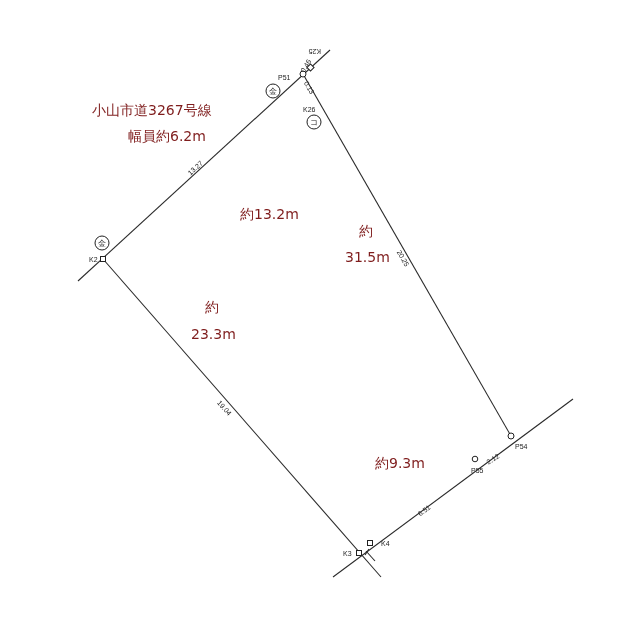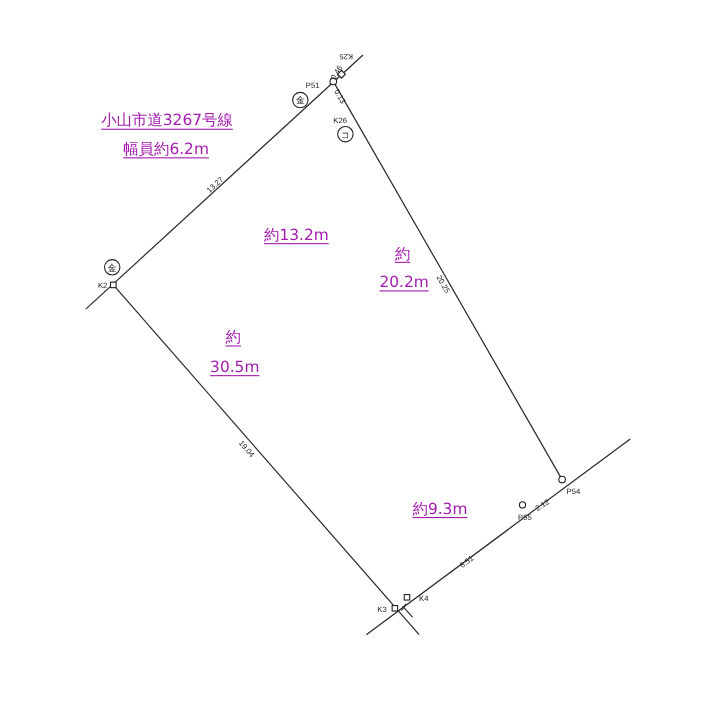--- a/index.html
+++ b/index.html
@@ -1,20 +1,20 @@
 <!DOCTYPE html>
 <html><head>
   <meta charset="utf-8">
   <style>
     html, body { margin: 0; padding: 0; background: #ffffff; }
     body { width: 640px; height: 639px; position: relative; overflow: hidden;
            font-family: "DejaVu Sans", "Liberation Sans", sans-serif; }
     #plot { position: absolute; left: 0; top: 0; width: 640px; height: 639px; }
-    .lbl { position: absolute; color: #a21caf; font-size: 14px; line-height: 1;
-           text-decoration: underline; text-underline-offset: 3px; white-space: nowrap; }
+    .lbl { position: absolute; color: #7f1d1d; font-size: 14px; line-height: 1;
+           text-underline-offset: 3px; white-space: nowrap; }
     .tiny { font-family: "Liberation Sans", sans-serif; font-size: 7px; fill: #222; }
     .seg { stroke: #2a2a2a; stroke-width: 1.1; fill: none; }
     .pt { fill: #fff; stroke: #222; stroke-width: 1; }
     .mark-circle { fill: #fff; stroke: #222; stroke-width: 1; }
     .mark-text { font-family: "DejaVu Sans", sans-serif; font-size: 8px; fill: #222; text-anchor: middle; }
   </style>
 </head>
 <body>
 
 <svg id="plot" viewBox="0 0 640 639" xmlns="http://www.w3.org/2000/svg">
@@ -63,20 +63,20 @@
   <text class="tiny" x="300" y="71" transform="rotate(-60 304 68)">0.46</text>
   <text class="tiny" x="303" y="86" transform="rotate(60 306 85)">0.13</text>
   <text class="tiny" x="186" y="172" transform="rotate(-42 193 168)">13.27</text>
   <text class="tiny" x="393" y="258" transform="rotate(60 400 258)">20.25</text>
   <text class="tiny" x="214" y="409" transform="rotate(49 222 409)">19.04</text>
   <text class="tiny" x="417" y="513" transform="rotate(-37 424 510)">6.51</text>
   <text class="tiny" x="486" y="462" transform="rotate(-33 492 459)">2.12</text>
 </svg>
 
 <div class="lbl" style="left:92px; top:103px;">小山市道3267号線</div>
-<div class="lbl" style="left:112px; top:129px;">幅員約6.2m</div>
+<div class="lbl" style="left:128px; top:129px;">幅員約6.2m</div>
 
 <div class="lbl" style="left:240px; top:207px;">約13.2m</div>
 <div class="lbl" style="left:359px; top:224px;">約</div>
-<div class="lbl" style="left:345px; top:250px;">20.2m</div>
+<div class="lbl" style="left:345px; top:250px;">31.5m</div>
 <div class="lbl" style="left:205px; top:300px;">約</div>
-<div class="lbl" style="left:191px; top:327px;">30.5m</div>
+<div class="lbl" style="left:191px; top:327px;">23.3m</div>
 <div class="lbl" style="left:375px; top:456px;">約9.3m</div>
 
 </body></html>

